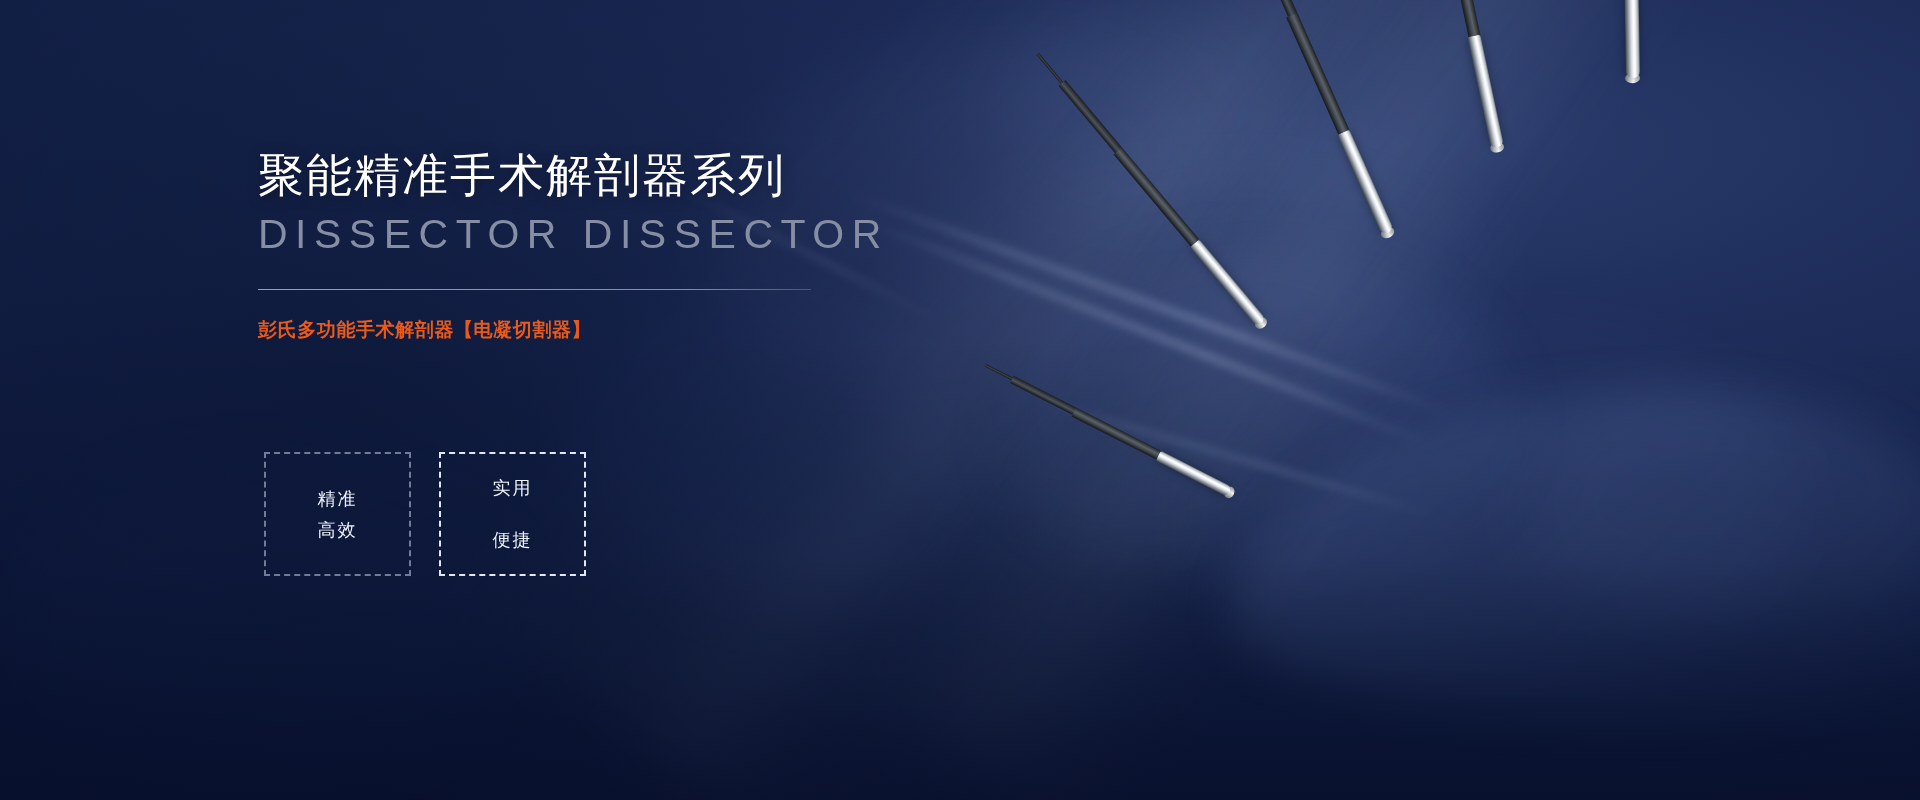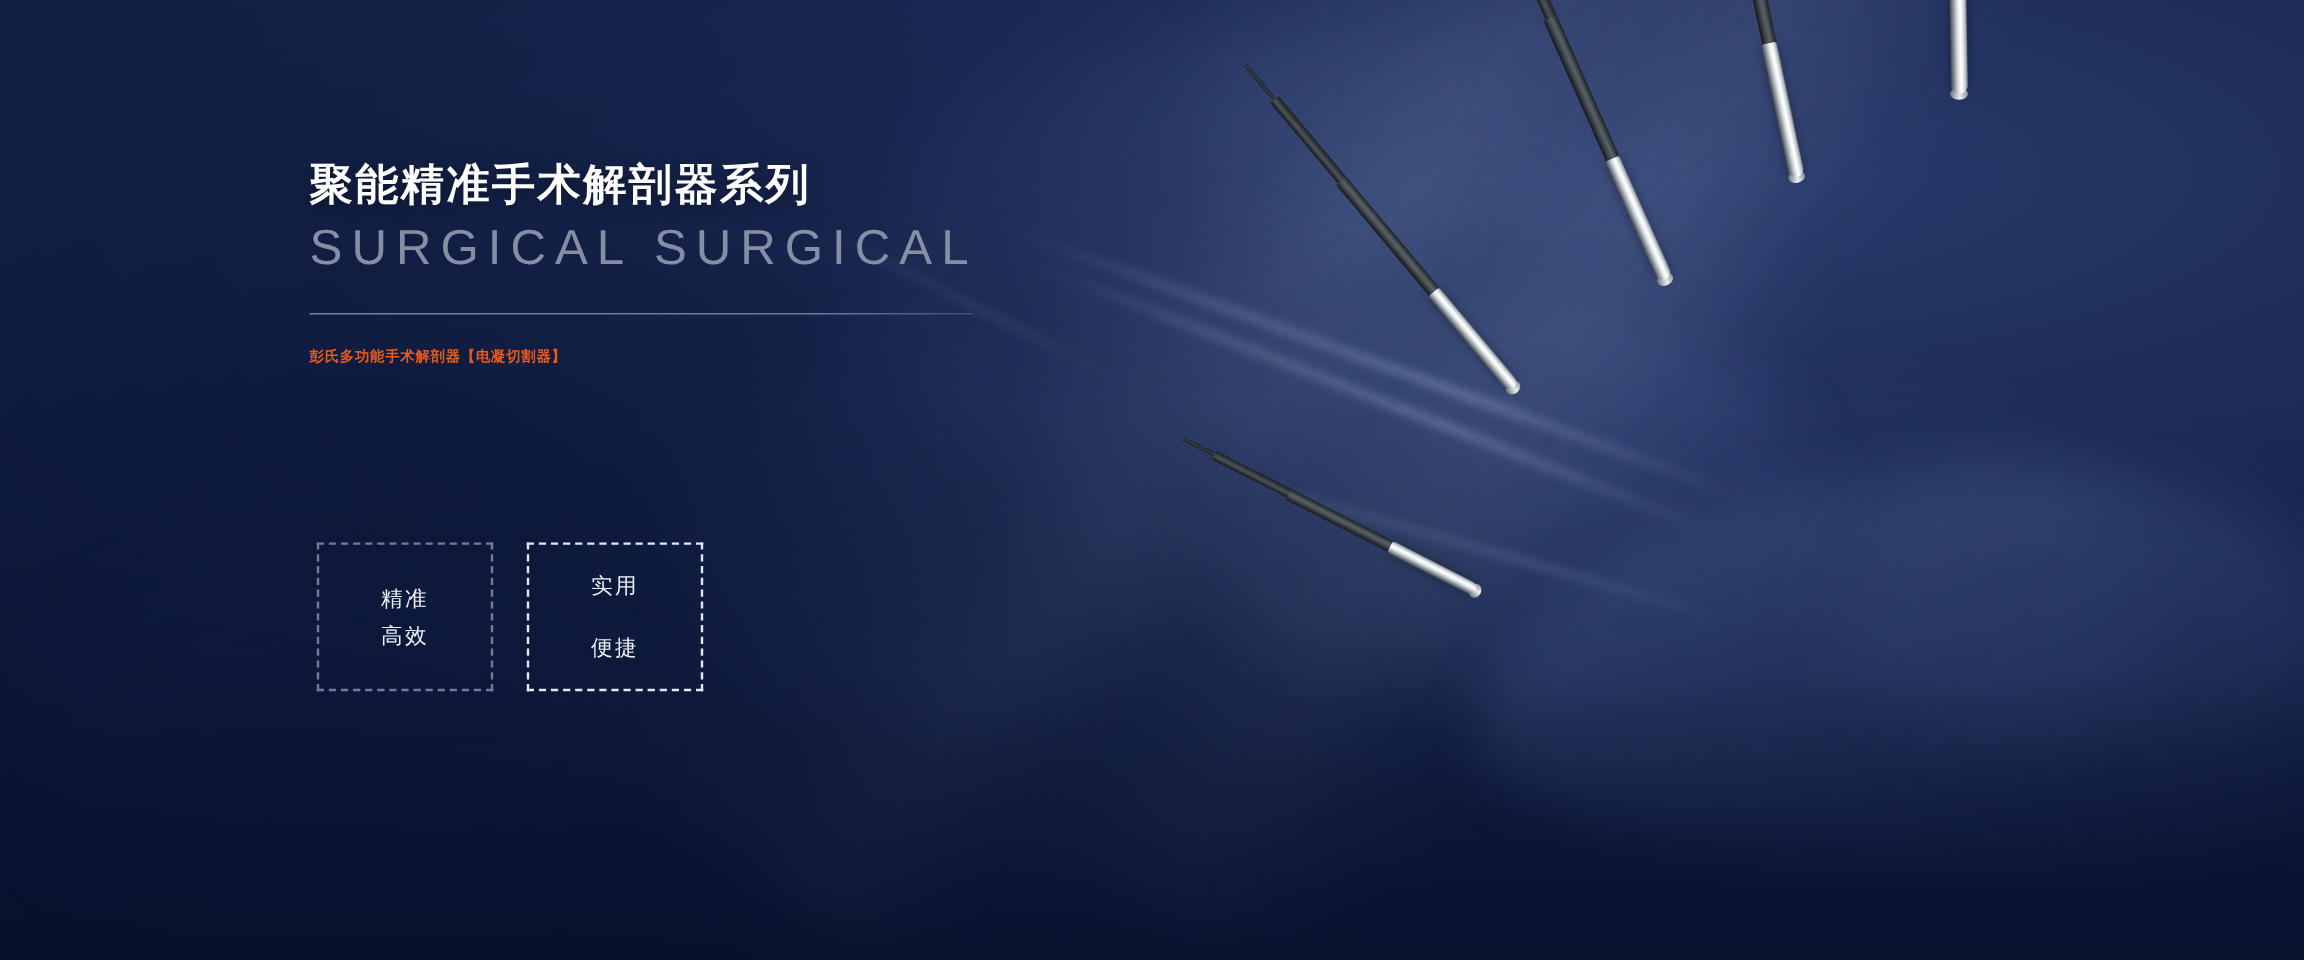--- a/index.html
+++ b/index.html
@@ -75,36 +75,37 @@
   .glove2{
     position:absolute;left:1000px;top:250px;width:520px;height:330px;
     background:linear-gradient(160deg, rgba(104,128,186,.18), rgba(60,84,150,.04));
     border-radius:50% 50% 45% 55% / 60% 55% 45% 40%;
     filter:blur(26px);
   }
 
   
   .copy{position:absolute;left:258px;top:134px;width:720px;}
   .h1{
-    color:#ffffff;font-size:36px;line-height:1.12;font-weight:700;
+    color:#ffffff;font-size:46px;line-height:1.12;font-weight:400;
     letter-spacing:2px;white-space:nowrap;
     text-shadow:0 2px 14px rgba(0,0,0,.35);
+    margin-top:16px;
   }
   .h2{
     margin-top:10px;
     color:#868ea4;font-size:41px;line-height:1.1;font-weight:300;
     letter-spacing:7.5px;white-space:nowrap;
   }
   .rule{
     margin-top:32px;width:553px;height:1px;
     background:linear-gradient(90deg,rgba(171,181,205,.85) 0%,rgba(171,181,205,.72) 78%,rgba(171,181,205,.30) 100%);
   }
   .sub{
     margin-top:27px;
-    color:#ea5a1b;font-size:12px;font-weight:700;letter-spacing:.6px;white-space:nowrap;
+    color:#ea5a1b;font-size:19px;font-weight:700;letter-spacing:.6px;white-space:nowrap;
   }
 
   
   .features{position:absolute;left:264px;top:452px;display:flex;gap:28px;}
   .fbox{
     width:147px;height:124px;
     display:flex;flex-direction:column;align-items:center;justify-content:center;
     gap:13px;
     border:2px dashed rgba(182,191,213,.60);
   }
@@ -197,21 +198,21 @@
 
     <div class="tool" style="left:1640px;top:78px;transform:rotate(179deg);">
       <div class="cap" style="width:15px;"></div>
       <div class="grip" style="width:14px;height:118px;"></div>
 
     </div>
   </div>
 
   <div class="copy">
     <div class="h1">聚能精准手术解剖器系列</div>
-    <div class="h2">SURGICAL SURGICAL</div>
+    <div class="h2">DISSECTOR DISSECTOR</div>
     <div class="rule"></div>
     <div class="sub">彭氏多功能手术解剖器【电凝切割器】</div>
   </div>
 
   <div class="features">
 
     <div class="fbox">
       <div class="fline">精准</div>
       <div class="fline">高效</div>
     </div>

